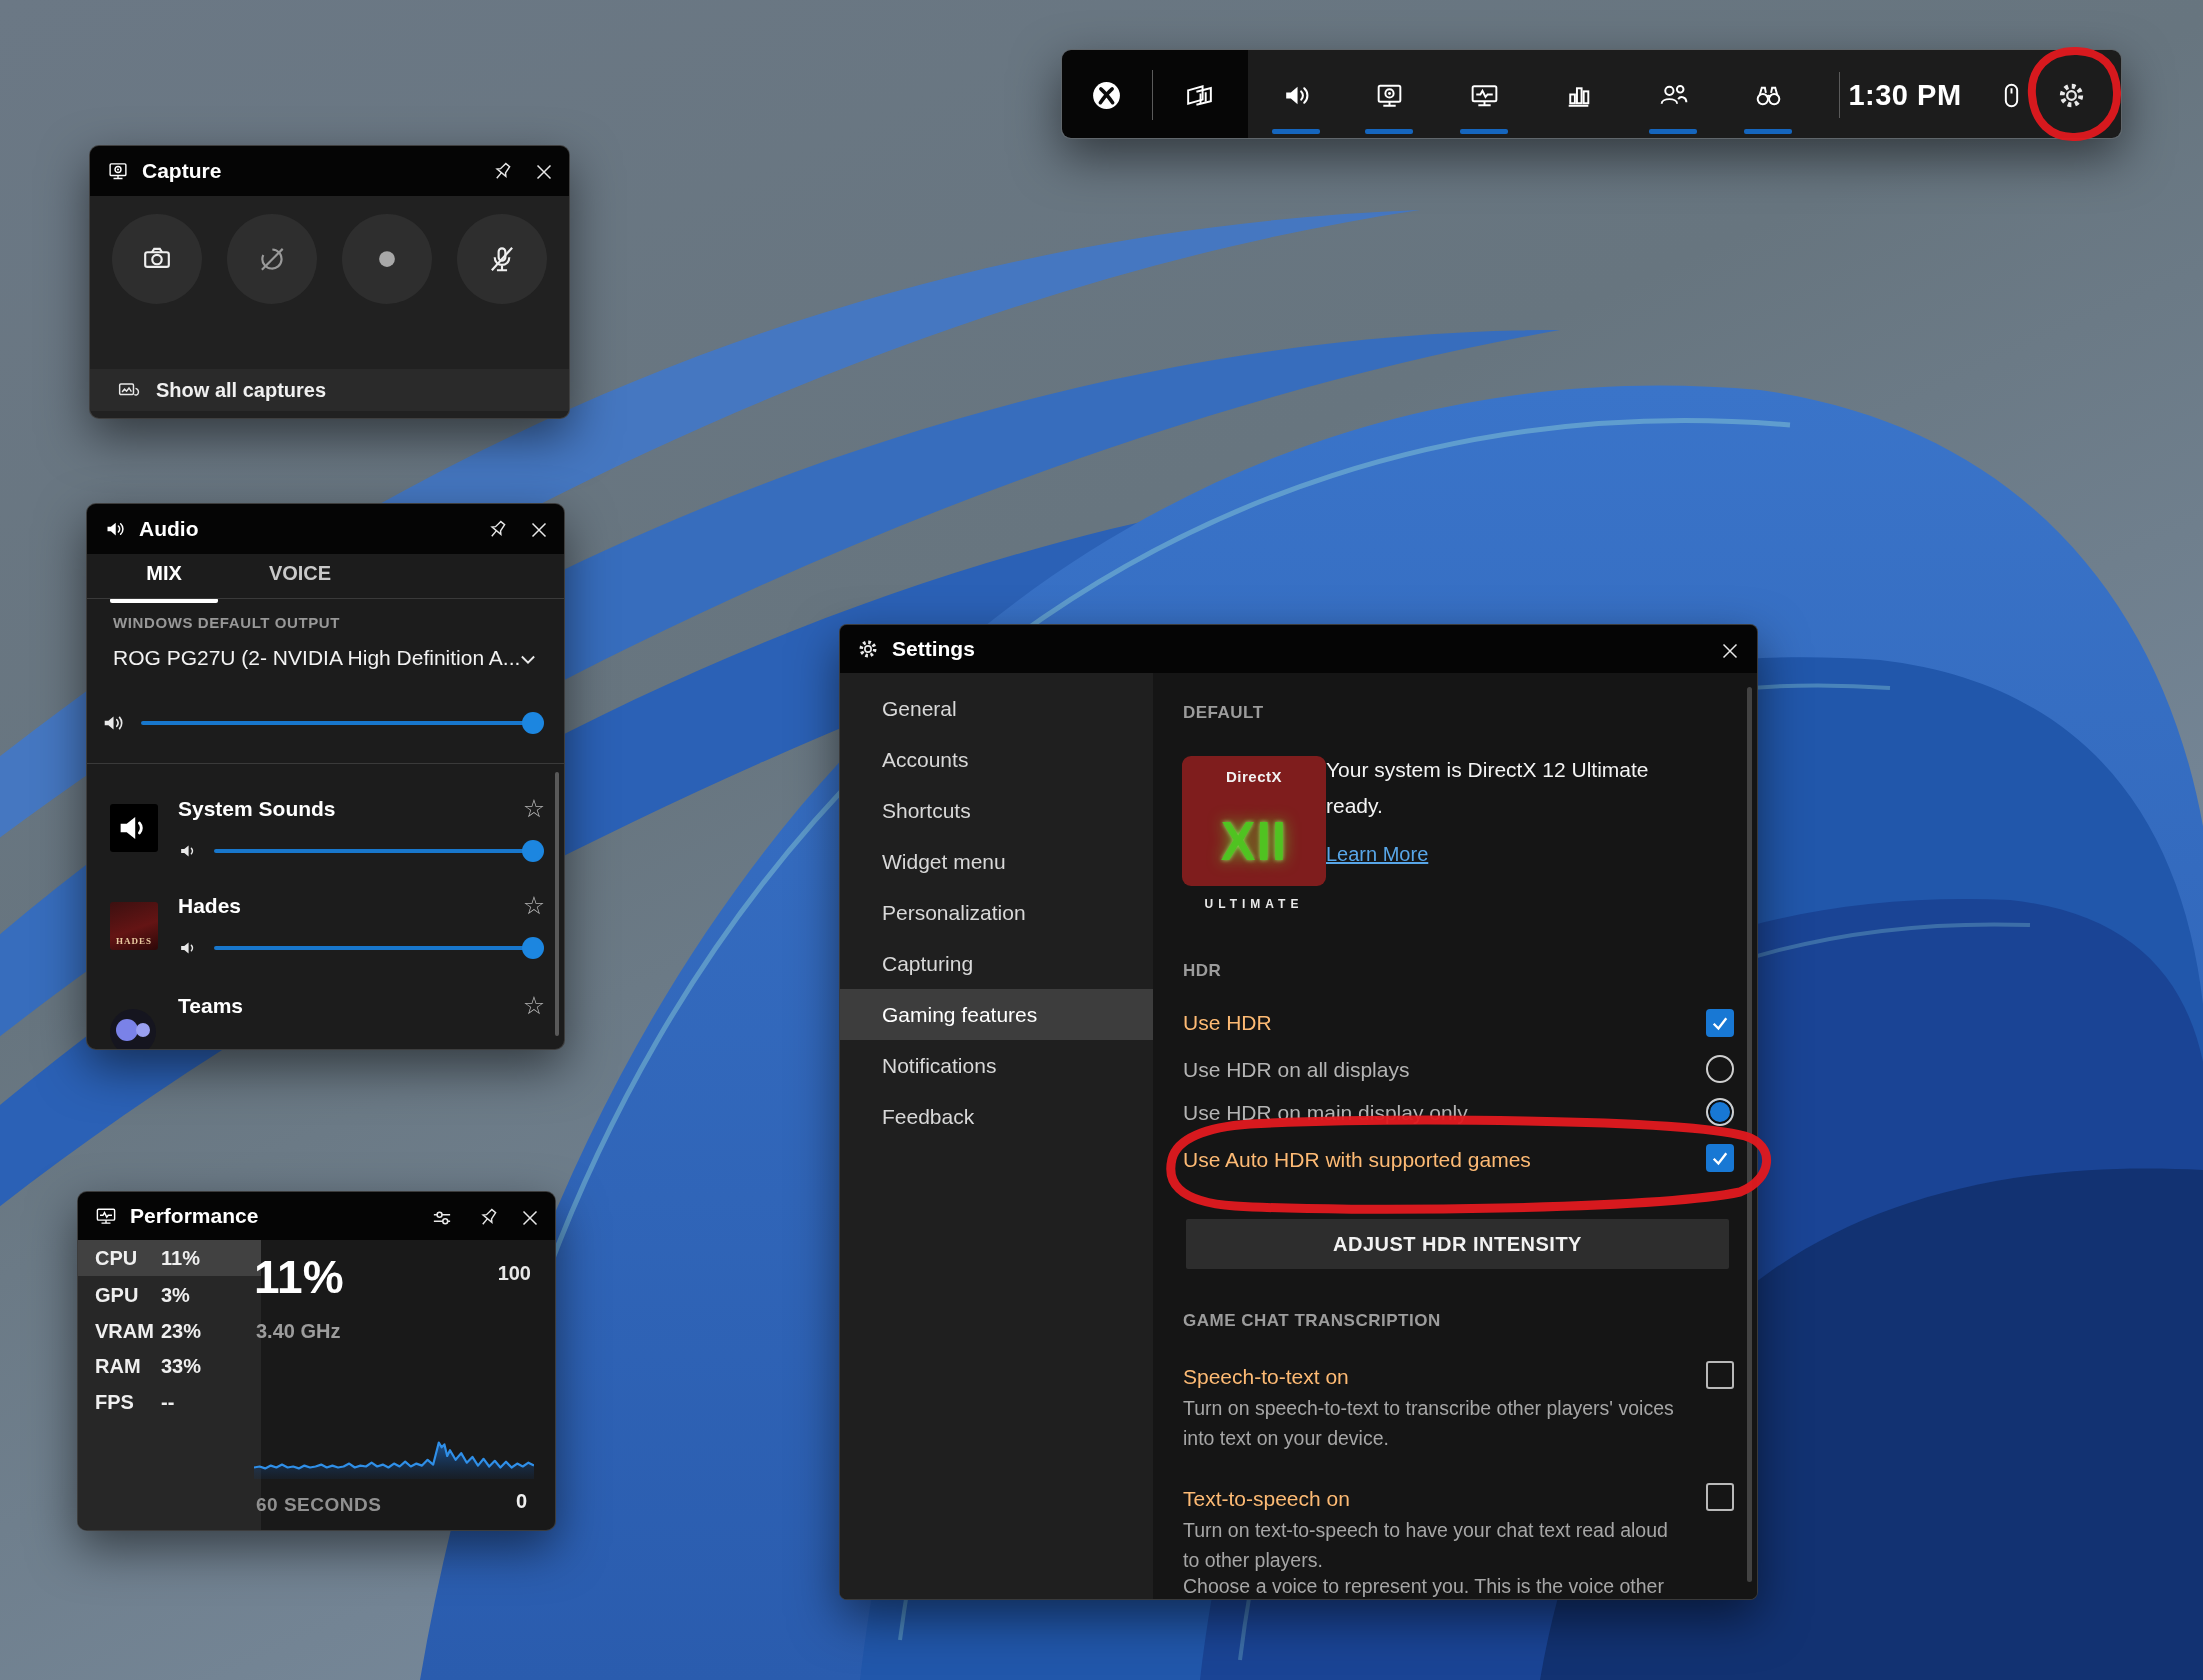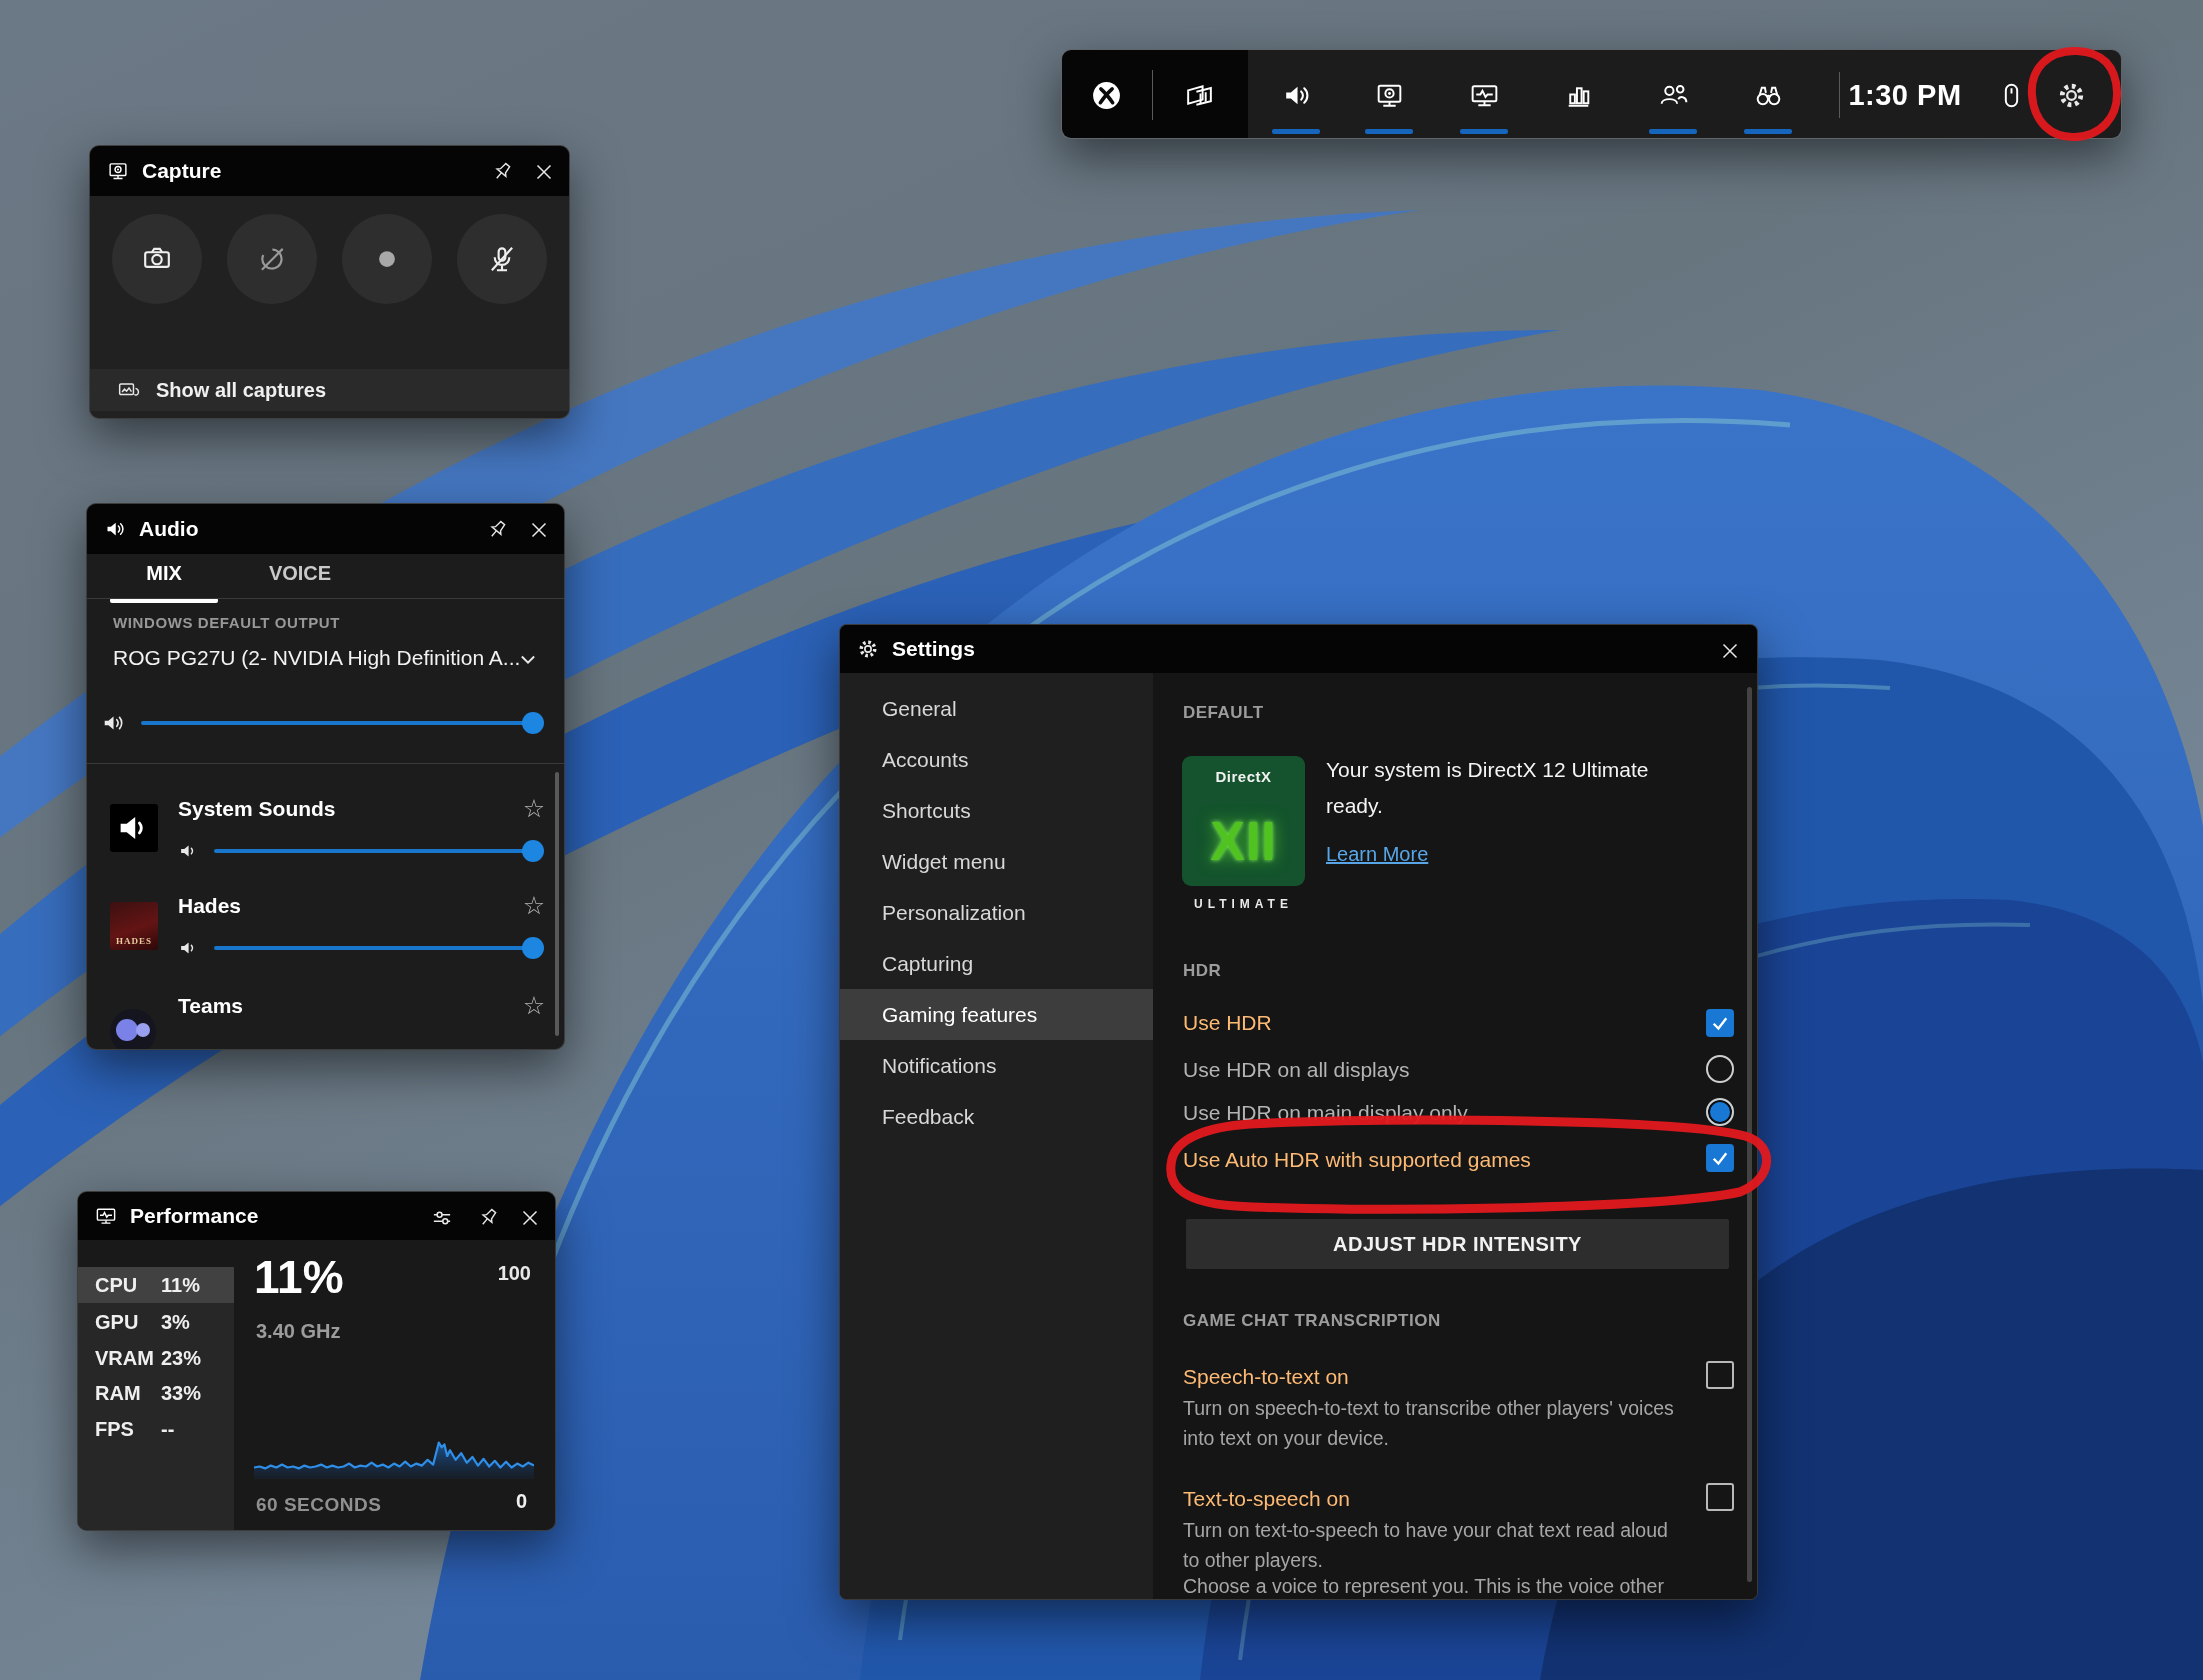--- a/index.html
+++ b/index.html
@@ -57,42 +57,42 @@
   .app-name { position:absolute; left:91px; color:#fff; font-size:21px; font-weight:700; }
   .fav-star { position:absolute; right:16px; width:28px; height:28px; color:#b5b5b5; font-size:25px; line-height:28px; text-align:center;
               font-family:"DejaVu Sans",sans-serif; cursor:pointer; }
   .teams-avatar { position:absolute; left:23px; top:505px; width:46px; height:46px; border-radius:50%; background:#15151f; overflow:hidden; }
   .teams-avatar .c1 { position:absolute; left:6px; top:10px; width:22px; height:22px; border-radius:50%; background:#7a82e8; }
   .teams-avatar .c2 { position:absolute; left:26px; top:14px; width:14px; height:14px; border-radius:50%; background:#9aa0f0; }
 
   
   .perf { left:77px; top:1191px; width:479px; height:340px; background:#191919; }
   .perf .titlebar { height:48px; }
-  .perf-side { position:absolute; left:0; top:48px; bottom:0; width:156px; background:#272727;margin-top:27px; }
+  .perf-side { position:absolute; left:0; top:48px; bottom:0; width:183px; background:#272727; }
   .perf-row { position:absolute; left:0; right:0; height:36px; display:flex; align-items:center; padding-left:17px;
               color:#efefef; font-size:20px; font-weight:700; cursor:pointer; }
   .perf-row .ml { width:66px; }
   .perf-row.sel { background:#414141; }
   .perf-big { position:absolute; left:176px; top:58px; color:#fff; font-size:46px; font-weight:800; }
   .perf-freq { position:absolute; left:178px; top:128px; color:#9c9c9c; font-size:20px; font-weight:700; }
   .perf-100 { position:absolute; right:24px; top:70px; color:#e8e8e8; font-size:20px; font-weight:700; }
   .perf-chart { position:absolute; left:176px; top:223px; width:280px; height:64px; }
   .perf-xlabel { position:absolute; left:178px; top:302px; color:#909090; font-size:19px; font-weight:700; letter-spacing:.5px; }
   .perf-0 { position:absolute; right:28px; top:298px; color:#f0f0f0; font-size:20px; font-weight:700; }
 
   
   .settings { left:839px; top:624px; width:919px; height:976px; background:#151515; border-radius:8px; }
   .settings .titlebar { height:48px; }
   .set-body { position:absolute; top:48px; left:0; right:0; bottom:0; display:flex; }
   .set-side { width:313px; background:#1f1f1f; padding-top:10px; flex:none; }
   .side-item { height:51px; line-height:51px; padding-left:42px; color:#d8d8d8; font-size:21px; cursor:pointer; }
   .side-item.sel { background:#3d3d3d; color:#fff; }
   .set-main { flex:1; position:relative; background:#151515; }
   .sec-hdr { position:absolute; left:30px; color:#9c9c9c; font-size:17px; font-weight:700; letter-spacing:.5px; }
-  .dx-tile { position:absolute; left:29px; top:83px; width:123px; height:130px; background:#14532d; border-radius:9px;
+  .dx-tile { position:absolute; left:29px; top:83px; width:144px; height:130px; background:#7f1d1d; border-radius:9px;
              display:flex; flex-direction:column; align-items:center; justify-content:space-between; padding:12px 4px 12px;gap:31px; }
   .dx-1 { color:#f2f2f2; font-size:15px; font-weight:700; letter-spacing:.5px; }
   .dx-2 { color:#50c321; font-size:52px; font-weight:800; line-height:50px; transform:scaleY(1.06); letter-spacing:1px;
           text-shadow:0 0 16px rgba(92,226,48,.8),0 0 4px rgba(160,255,120,.9); }
   .dx-3 { color:#eaeaea; font-size:12px; font-weight:700; letter-spacing:5px; }
   .dx-line { position:absolute; left:173px; color:#f4f4f4; font-size:21px; }
   .learn-more { position:absolute; left:173px; top:170px; color:#58a6e8; font-size:20px; text-decoration:underline; cursor:pointer; }
   .set-row-label { position:absolute; left:30px; font-size:21px; color:#fdba74; white-space:nowrap; }
   .set-row-label.dim { color:#b4b4b4; }
   .cbx { position:absolute; left:553px; width:28px; height:28px; border-radius:4px; background:#1878d4; cursor:pointer;

